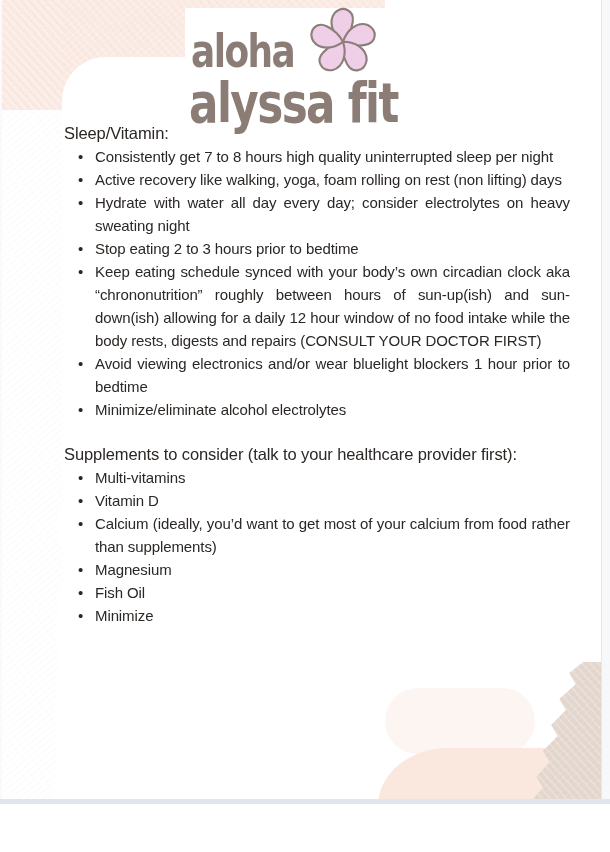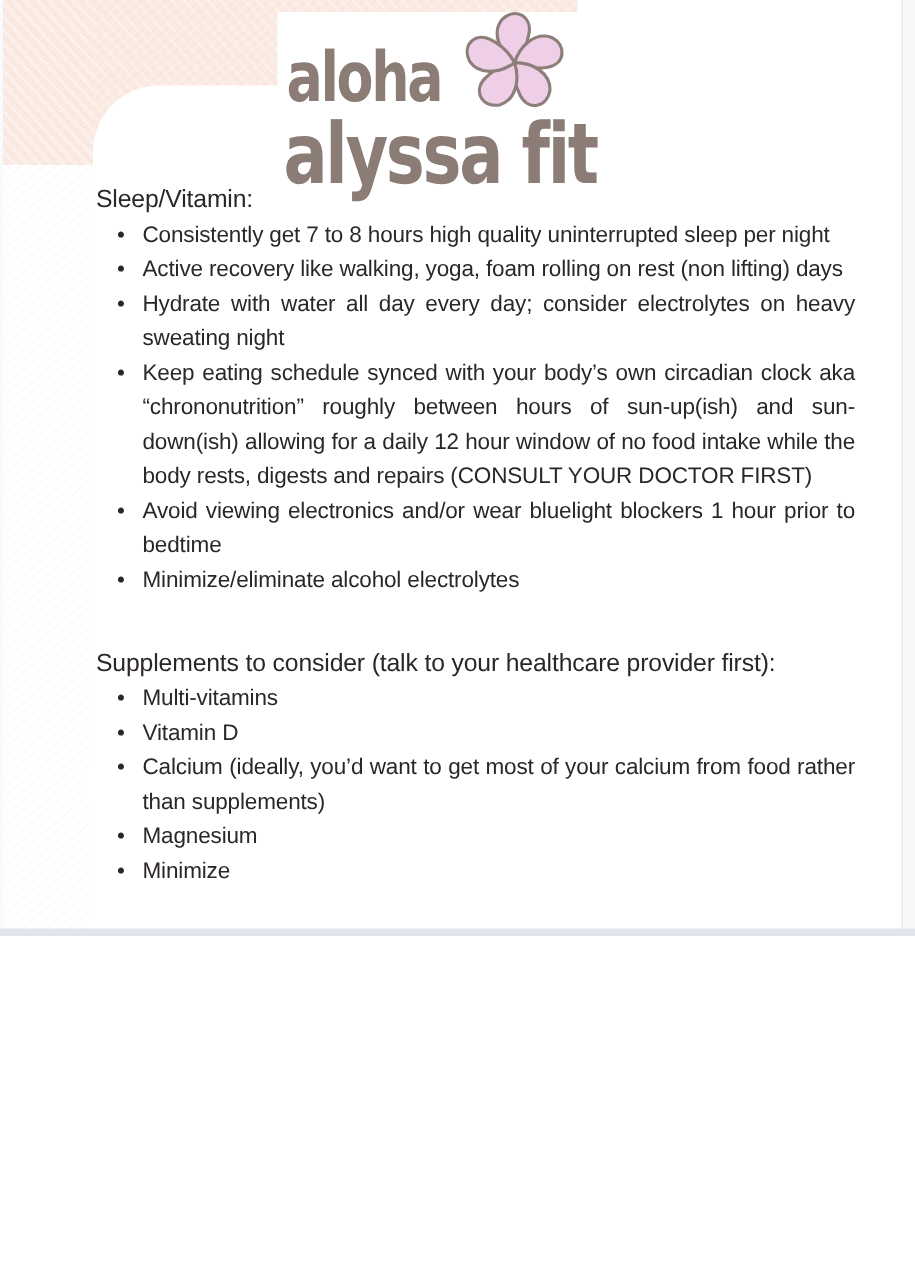--- a/index.html
+++ b/index.html
@@ -1,17 +1,17 @@
 <!DOCTYPE html>
 <html><head>
 <meta charset="utf-8">
 <style>
   html,body{margin:0;padding:0;background:#ffffff;}
   .stage{
-    position:relative;width:610px;height:624px;overflow:hidden;background:#ffffff;
+    position:relative;width:610px;height:804px;overflow:hidden;background:#ffffff;
     font-family:"Liberation Sans",sans-serif;
   }
   .shape{position:absolute;}
   
   .band-pink{left:2px;top:0;width:383px;height:110px;}
   
   .left-strip{
     left:2px;top:0;width:61px;height:847px;
     background:linear-gradient(180deg,var(--strip-top) 0%,var(--strip-top) 20%,var(--strip-mid) 42%,var(--strip-bottom) 72%,var(--strip-bottom) 100%);
     clip-path:polygon(0 0,100% 0,100% 58%,90% 62%,100% 65%,97% 70%,87% 75%,95% 79%,84% 84%,93% 88%,83% 93%,90% 97%,85% 100%,0 100%);
@@ -45,21 +45,21 @@
   .flower .accent{fill:var(--flower-accent);stroke:none;}
   
   .content{
     position:absolute;left:64px;top:122px;width:506px;color:var(--text-color);
     font-size:15px;line-height:23px;letter-spacing:-.1px;
   }
   .content h2{margin:0;font-size:16.5px;font-weight:400;line-height:23px;}
   .content ul{margin:0;padding:0 0 0 31px;list-style:none;}
   .content li{position:relative;text-align:justify;}
   .content li::before{content:"\2022";position:absolute;left:-17px;top:0;}
-  .sec2{margin-top:33px;}
+  .sec2{margin-top:22px;}
   
   .edge{position:absolute;z-index:9;}
   .edge-left{left:0;top:0;width:2px;height:100%;background:#f9fafc;}
   .edge-right{right:0;top:0;width:8px;height:100%;background:#f7f8fa;border-left:1px solid #e4e7ec;}
   .edge-bottom{left:0;bottom:0;width:100%;height:5px;background:var(--edge-gray);}
 </style>
 </head>
 <body>
 
 <div class="stage" style="--strip-top: #fae8e1; --strip-mid: #eadfd9; --strip-bottom: #e6dbd4; --edge-gray: #e1e5ec; --text-color: #2b2725; --logo-color: #8b7d76; --flower-fill: #efcee7; --flower-outline: #8c7e78; --flower-accent: #e9ecc2;">
@@ -90,32 +90,34 @@
     </div>
   </div>
 
   <div class="content">
     <section>
       <h2>Sleep/Vitamin:</h2>
       <ul>
           <li>Consistently get 7 to 8 hours high quality uninterrupted sleep per night</li>
           <li>Active recovery like walking, yoga, foam rolling on rest (non lifting) days</li>
           <li>Hydrate with water all day every day; consider electrolytes on heavy sweating night</li>
+          <li>Stop eating 2 to 3 hours prior to bedtime</li>
           <li>Keep eating schedule synced with your body’s own circadian clock aka “chrononutrition” roughly between hours of sun-up(ish) and sun-down(ish) allowing for a daily 12 hour window of no food intake while the body rests, digests and repairs (CONSULT YOUR DOCTOR FIRST)</li>
           <li>Avoid viewing electronics and/or wear bluelight blockers 1 hour prior to bedtime</li>
           <li>Minimize/eliminate alcohol electrolytes</li>
         </ul>
     </section>
     <section class="sec2">
       <h2>Supplements to consider (talk to your healthcare provider first):</h2>
       <ul>
           <li>Multi-vitamins</li>
           <li>Vitamin D</li>
           <li>Calcium (ideally, you’d want to get most of your calcium from food rather than supplements)</li>
           <li>Magnesium</li>
+          <li>Fish Oil</li>
           <li>Minimize</li>
         </ul>
     </section>
   </div>
 
   <div class="edge edge-left"></div>
   <div class="edge edge-right"></div>
   <div class="edge edge-bottom"></div>
 </div>
 

